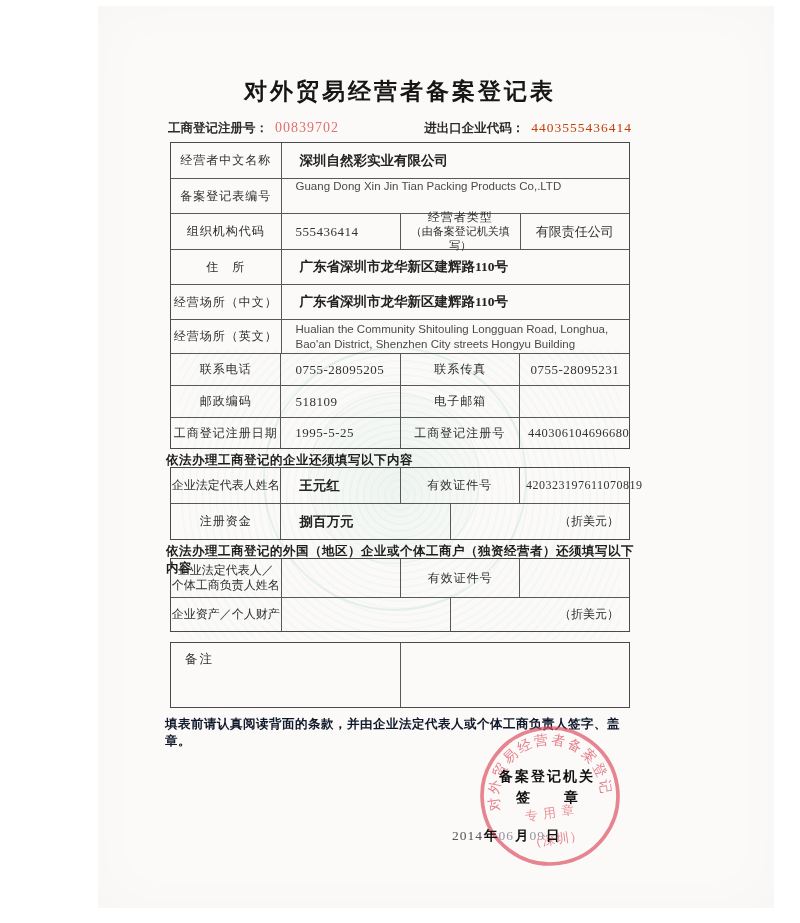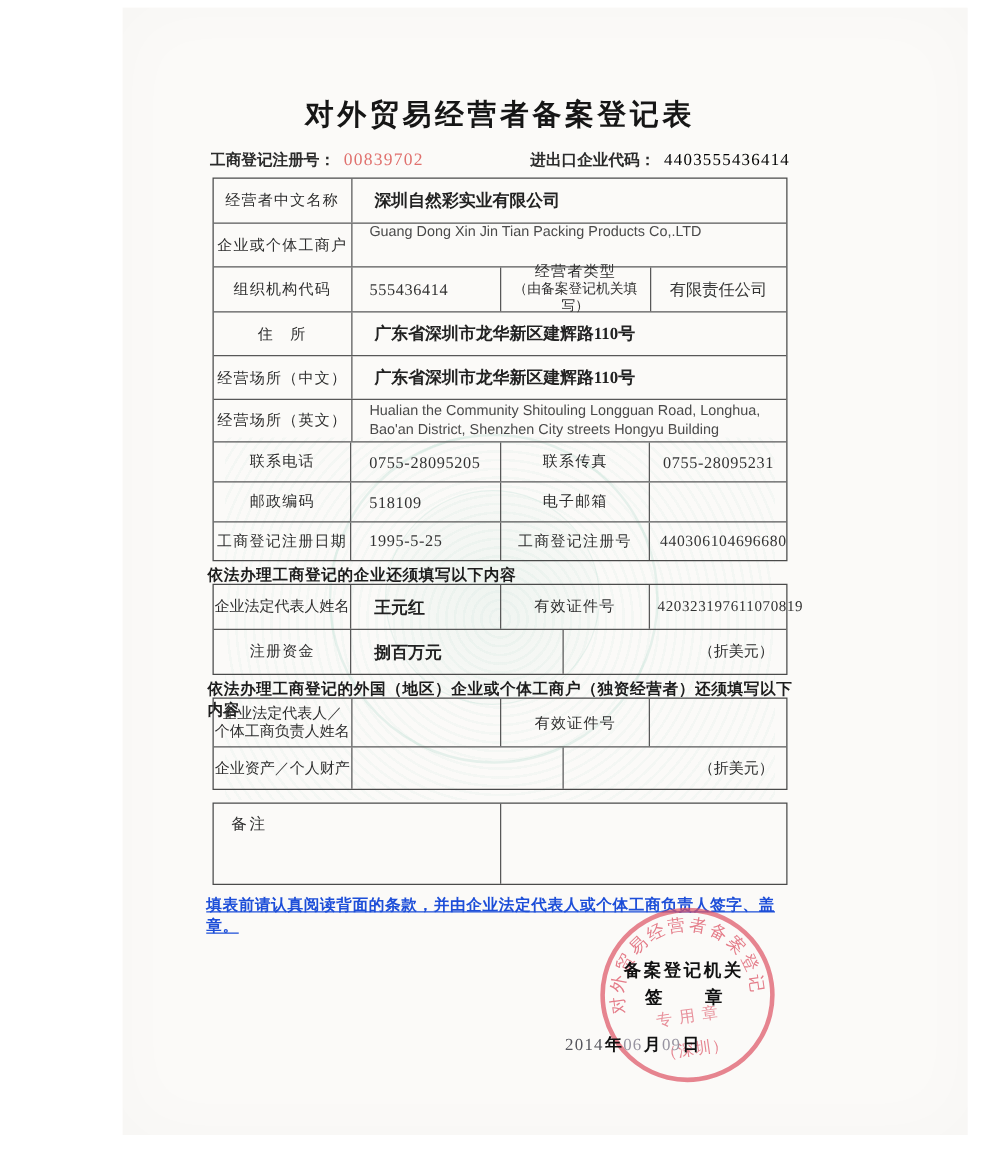--- a/index.html
+++ b/index.html
@@ -16,21 +16,21 @@
        background:repeating-radial-gradient(circle at 50% 50%,rgba(120,190,170,0.055) 0 2px,transparent 2px 7px);}
   
   #title{position:absolute;left:170px;top:76px;width:460px;text-align:center;
          font-size:23px;font-weight:bold;letter-spacing:3px;color:#161616;}
   #head-line{position:absolute;left:168px;top:120px;width:464px;display:flex;
              justify-content:space-between;align-items:baseline;font-size:12.5px;font-weight:bold;}
   .head-group{display:flex;align-items:baseline;gap:7px;}
   #form-no{color:#e0716e;font-family:"Liberation Serif",serif;font-weight:normal;
            font-size:14px;letter-spacing:1px;}
   #ent-code{font-family:"Liberation Serif",serif;font-weight:normal;font-size:13.5px;
-            letter-spacing:1px;color:#000000;}
+            letter-spacing:1px;color:#c2410c;}
   
   .ftable{position:absolute;left:170px;width:460px;border:1px solid #4a4a4a;box-sizing:border-box;}
   .frow{display:flex;border-top:1px solid #585858;box-sizing:border-box;}
   .frow:first-child{border-top:none;}
   .cell{display:flex;align-items:center;justify-content:center;box-sizing:border-box;
         border-left:1px solid #585858;text-align:center;}
   .cell:first-child{border-left:none;}
   .lab{font-size:12px;letter-spacing:1px;color:#2e2e2e;flex-direction:column;line-height:1.25;}
   .c110{width:110px;} .c120{width:120px;} .c170{width:170px;} .c180{width:180px;} .c350{width:350px;}
   .h35{height:35px;} .h36{height:36px;} .h34{height:34px;} .h32{height:32px;} .h31{height:31px;} .h38{height:38px;}
@@ -46,21 +46,21 @@
   .sec-head{position:absolute;left:166px;width:470px;font-size:12.5px;font-weight:bold;
             letter-spacing:0.5px;color:#1d1d1d;}
   
   #remark-box{position:absolute;left:170px;top:642px;width:460px;height:66px;
               border:1px solid #4a4a4a;box-sizing:border-box;display:flex;}
   #remark-box .half{width:50%;box-sizing:border-box;}
   #remark-box .half.right{border-left:1px solid #585858;}
   #remark-label{font-size:12.5px;letter-spacing:2px;padding:8px 0 0 14px;color:#2e2e2e;}
   
   #footer-note{position:absolute;left:165px;top:716px;width:480px;font-size:12.5px;
-               font-weight:bold;letter-spacing:0.5px;color:#1d4ed8;text-decoration:underline;}
+               font-weight:bold;letter-spacing:0.5px;color:#0f172a;}
   #authority-title{position:absolute;left:462px;top:752px;width:170px;text-align:center;
                    font-size:14px;font-weight:bold;letter-spacing:2px;color:#111;margin-top:16px;}
   #authority-sign{position:absolute;left:462px;top:789px;width:170px;text-align:center;
                   font-size:14px;font-weight:bold;letter-spacing:10px;text-indent:10px;color:#111;}
   #date-line{position:absolute;left:452px;top:827px;display:flex;align-items:baseline;gap:1px;
              font-size:13.5px;}
   .date-num{font-family:"Liberation Serif",serif;color:#55555c;letter-spacing:1px;}
   .date-num.faded{color:#9793a0;}
   .date-unit{font-weight:bold;color:#111;}
   
@@ -88,21 +88,21 @@
       <span id="ent-code">4403555436414</span>
     </div>
   </div>
 
   <div class="ftable" style="top:142px;">
     <div class="frow h35">
       <div class="cell lab c110">经营者中文名称</div>
       <div class="cell val-cn c350">深圳自然彩实业有限公司</div>
     </div>
     <div class="frow h35">
-      <div class="cell lab c110">企业或个体工商户</div>
+      <div class="cell lab c110">备案登记表编号</div>
       <div class="cell val-en c350" style="flex-direction:row;">Guang Dong Xin Jin Tian Packing Products Co,.LTD</div>
     </div>
     <div class="frow h36">
       <div class="cell lab c110">组织机构代码</div>
       <div class="cell val-num c120">555436414</div>
       <div class="cell lab c120">
         <span>经营者类型</span>
         <span class="lab-small">（由备案登记机关填写）</span>
       </div>
       <div class="cell val-mid c110">有限责任公司</div>

